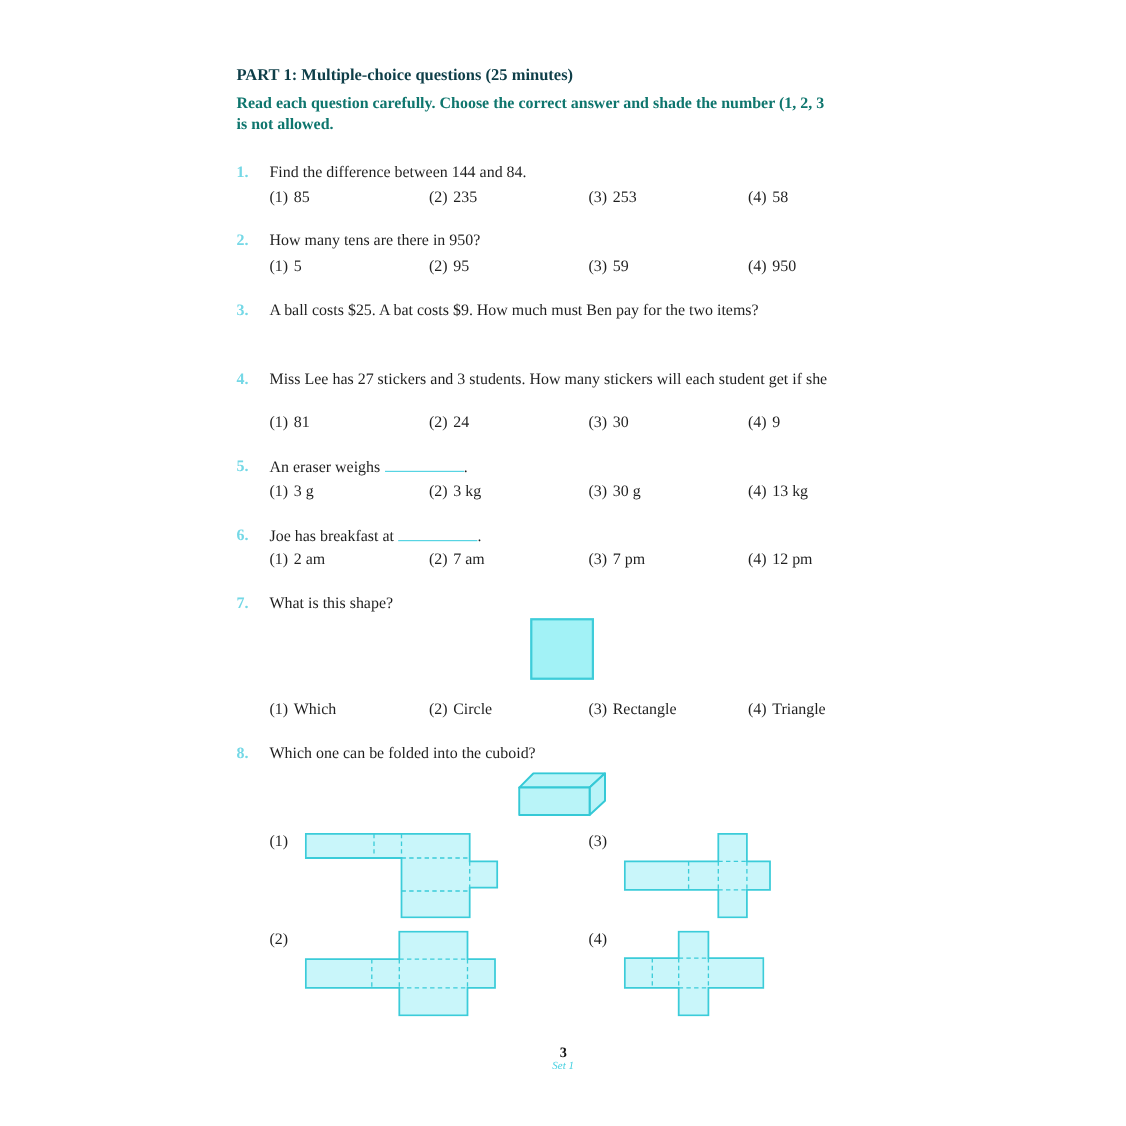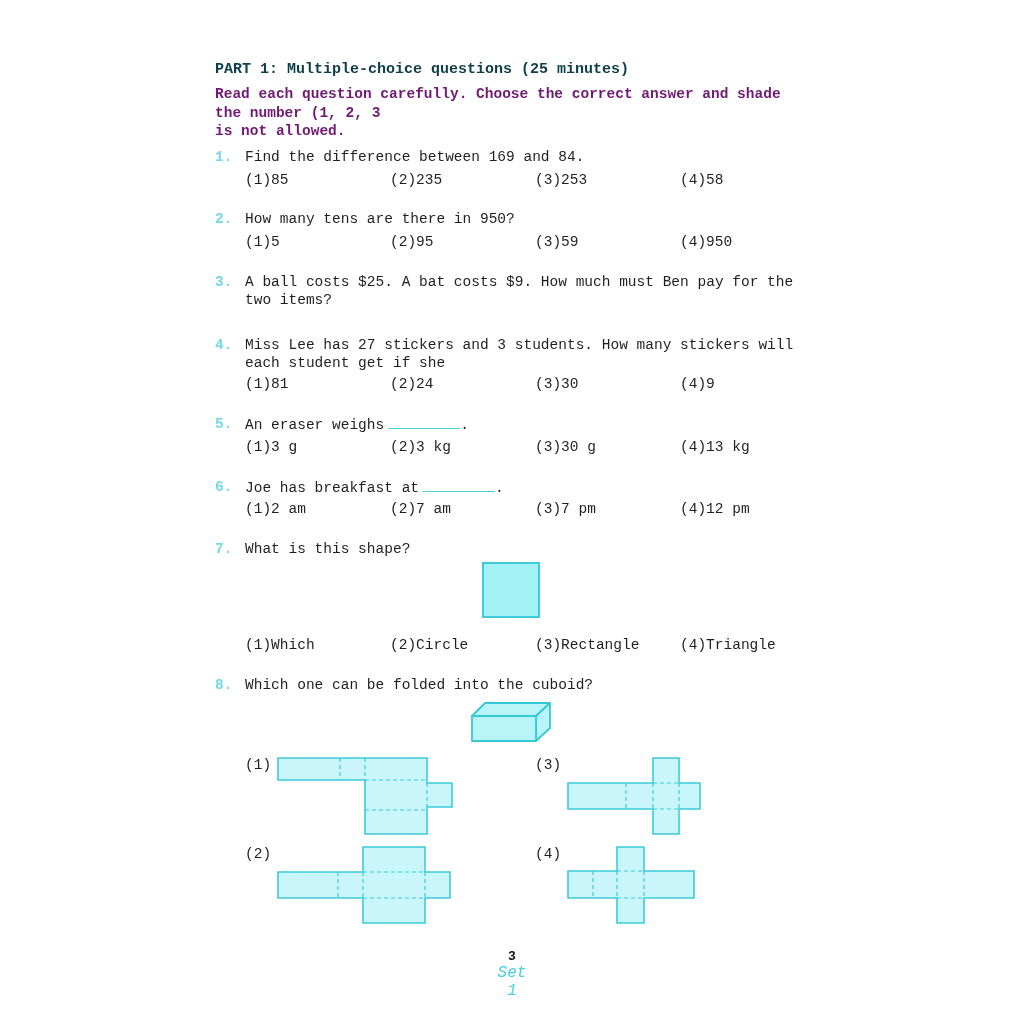--- a/index.html
+++ b/index.html
@@ -1,21 +1,21 @@
 <!DOCTYPE html>
 <html><head>
 <meta charset="utf-8">
 <style>
   html,body{margin:0;padding:0;background:#fff;}
   .page{position:relative;width:1024px;height:1024px;background:#ffffff;
-        font-family:Liberation Mono, monospace;color:#1f1f1f;overflow:hidden;}
+        font-family:Liberation Serif, serif;color:#1f1f1f;overflow:hidden;}
   .part-header{position:absolute;left:215px;top:61px;margin:0;
         font-size:15px;font-weight:bold;color:#0e3e48;}
   .instructions{position:absolute;left:215px;top:85px;width:600px;
-        font-size:14.5px;font-weight:bold;color:#701a75;line-height:18.5px;}
+        font-size:14.5px;font-weight:bold;color:#0f766e;line-height:18.5px;}
   .q{position:absolute;left:215px;width:600px;font-size:14.5px;line-height:18px;}
   .qnum{position:absolute;left:0;top:0;font-weight:bold;color:#74d8e6;}
   .qbody{margin-left:30px;}
   .opts{position:absolute;left:215px;width:600px;height:20px;font-size:14.5px;}
   .opt{position:absolute;top:0;white-space:nowrap;}
   .opt.c1{left:30px}.opt.c2{left:175px}.opt.c3{left:320px}.opt.c4{left:465px}
   .olabel{display:inline-block;min-width:22px;}
   .oval{margin-left:0;}
   .blank{display:inline-block;width:72px;height:13px;margin-left:4px;
         border-bottom:1.5px solid #45d0e0;vertical-align:baseline;}
@@ -29,37 +29,37 @@
   .net2{left:277px;top:846px}.net4{left:567px;top:846px}
   .cuboid{left:471px;top:702px;}
   .net-outline{fill:#c9f6fa;stroke:#3bccd9;stroke-width:1.6;}
   .net-fold{stroke:#3bccd9;stroke-width:1.2;stroke-dasharray:4 3;fill:none;}
   .cub-face{fill:#b9f4f8;stroke:#35c9d6;stroke-width:1.8;stroke-linejoin:round;}
   .footer-imprint{position:absolute;left:215px;top:957px;font-size:9.5px;
         line-height:11.5px;color:#222;}
   .footer-page{position:absolute;left:492px;top:949px;width:40px;text-align:center;
         font-size:13px;font-weight:bold;color:#111;}
   .footer-set{position:absolute;left:492px;top:964px;width:40px;text-align:center;
-        font-size:16px;font-style:italic;color:#45d0e0;}
+        font-size:10px;font-style:italic;color:#45d0e0;}
 </style>
 </head>
 <body>
 
 <div class="page">
 
   <h1 class="part-header">PART 1: Multiple-choice questions (25 minutes)</h1>
 
   <div class="instructions">
     <div>Read each question carefully. Choose the correct answer and shade the number (1, 2, 3</div>
     <div>is not allowed.</div>
   </div>
 
   <div class="q" style="top:148px">
     <span class="qnum">1.</span>
-    <div class="qbody">Find the difference between 169 and 84.</div>
+    <div class="qbody">Find the difference between 144 and 84.</div>
   </div>
   <div class="opts" style="top:172px">
     <span class="opt c1"><span class="olabel">(1)</span><span class="oval">85</span></span>
     <span class="opt c2"><span class="olabel">(2)</span><span class="oval">235</span></span>
     <span class="opt c3"><span class="olabel">(3)</span><span class="oval">253</span></span>
     <span class="opt c4"><span class="olabel">(4)</span><span class="oval">58</span></span>
   </div>
 
   <div class="q" style="top:210px">
     <span class="qnum">2.</span>

